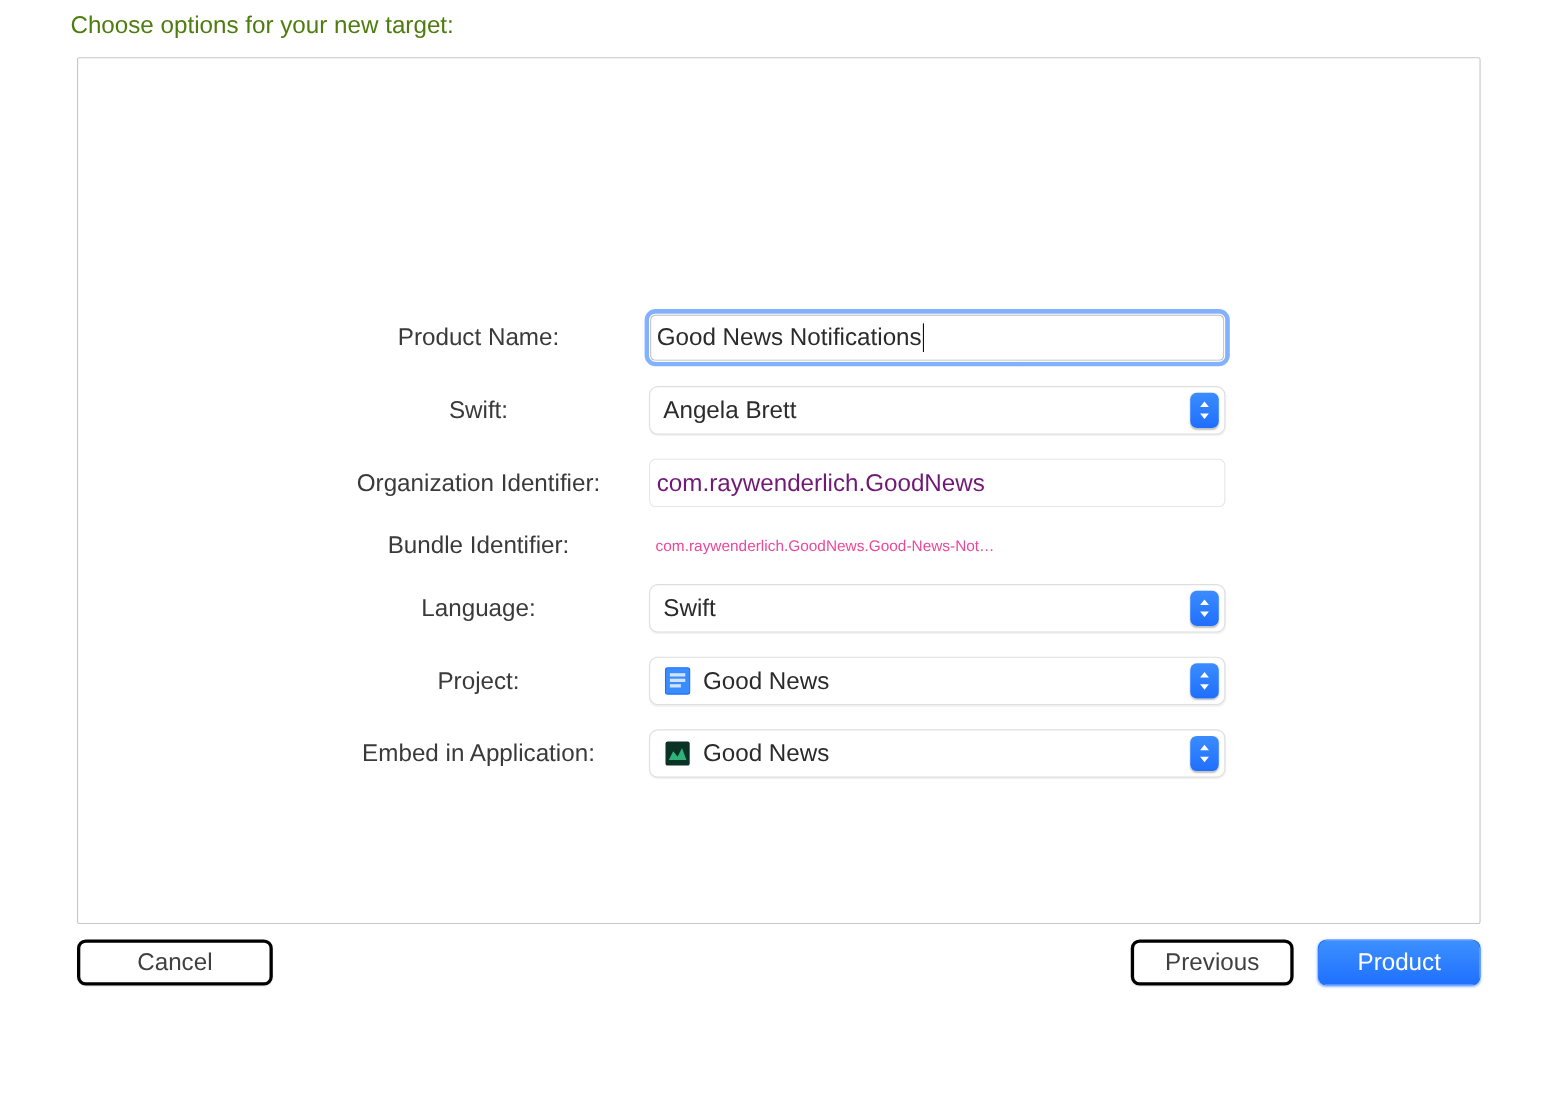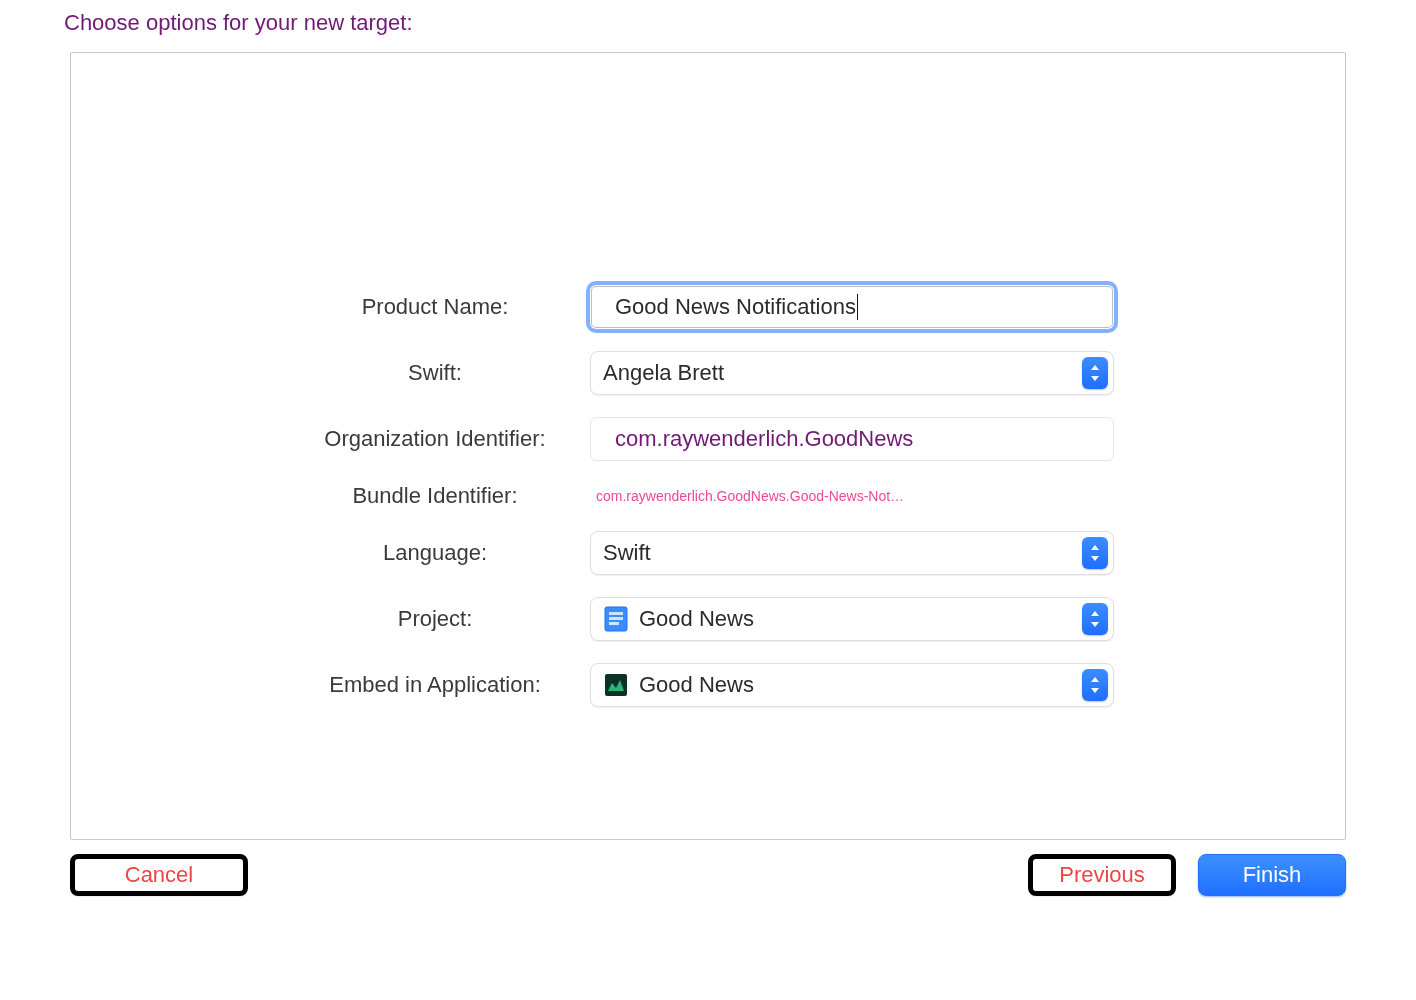--- a/index.html
+++ b/index.html
@@ -14,21 +14,21 @@
   }
   .page {
     position: relative;
     width: 1296px;
     height: 920px;
     margin: 0 auto;
     padding-top: 4px;
   }
   .title {
     font-size: 22px;
-    color: #701a75;
+    color: #4d7c0f;
     margin: 6px 0 16px 4px;
   }
   .panel {
     position: relative;
     width: 1276px;
     height: 788px;
     border: 1px solid #c7c7c7;
     border-radius: 2px;
     background: #fff;
     margin: 0 auto;
@@ -50,21 +50,21 @@
     color: #3a3a3a;
     font-size: 22px;
   }
   .control { position: relative; }
   .text-input {
     width: 100%;
     height: 44px;
     border-radius: 6px;
     background: #fff;
     border: 1px solid #d8d8d8;
-    padding: 0 24px;
+    padding: 0 6px;
     font-size: 22px;
     color: #2b2b2b;
     display: flex;
     align-items: center;
     position: relative;
   }
   .text-input.focused {
     border: 1px solid rgba(0,0,0,0);
     box-shadow: 0 0 0 4px rgba(63,136,255,0.65), inset 0 0 0 1px #bdbdbd;
   }
@@ -140,23 +140,23 @@
     padding: 0 24px;
     display: inline-flex;
     align-items: center;
     justify-content: center;
     min-width: 148px;
     cursor: default;
     user-select: none;
   }
   .btn-default {
     background: #fff;
-    border: 5px solid #000000;
+    border: 3px solid #000000;
     box-shadow: 0 1px 1px rgba(0,0,0,0.06);
-    color: #ef4444;
+    color: #404040;
   }
   .btn-primary {
     background: linear-gradient(#3d90ff, #1f70ff);
     color: #fff;
     border: 1px solid #1f70ff;
     box-shadow: 0 1px 2px rgba(31,112,255,0.5);
   }
   .btn-cancel { position: absolute; left: 0; }
   .btn-previous { position: absolute; right: 170px; }
   .btn-finish { position: absolute; right: 0; }
@@ -251,15 +251,15 @@
           </span>
         </div>
       </div>
 
     </div>
   </div>
 
   <div class="buttons">
     <div class="btn btn-default btn-cancel" style="min-width:178px">Cancel</div>
     <div class="btn btn-default btn-previous">Previous</div>
-    <div class="btn btn-primary btn-finish">Finish</div>
+    <div class="btn btn-primary btn-finish">Product</div>
   </div>
 </div>
 
 </body></html>

